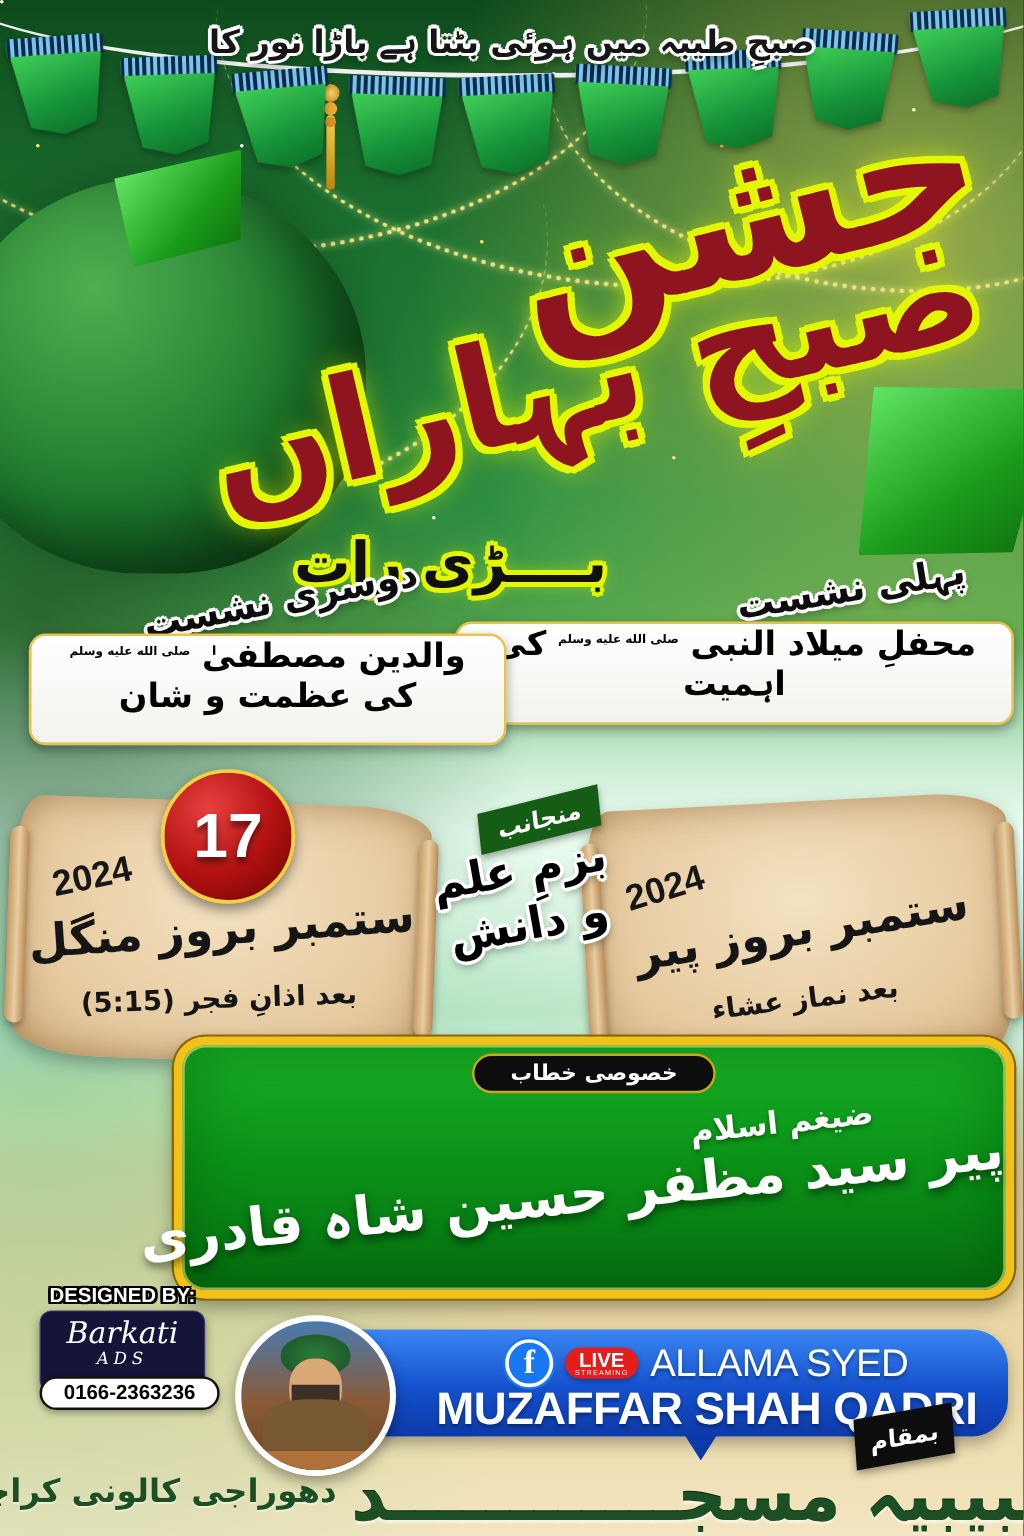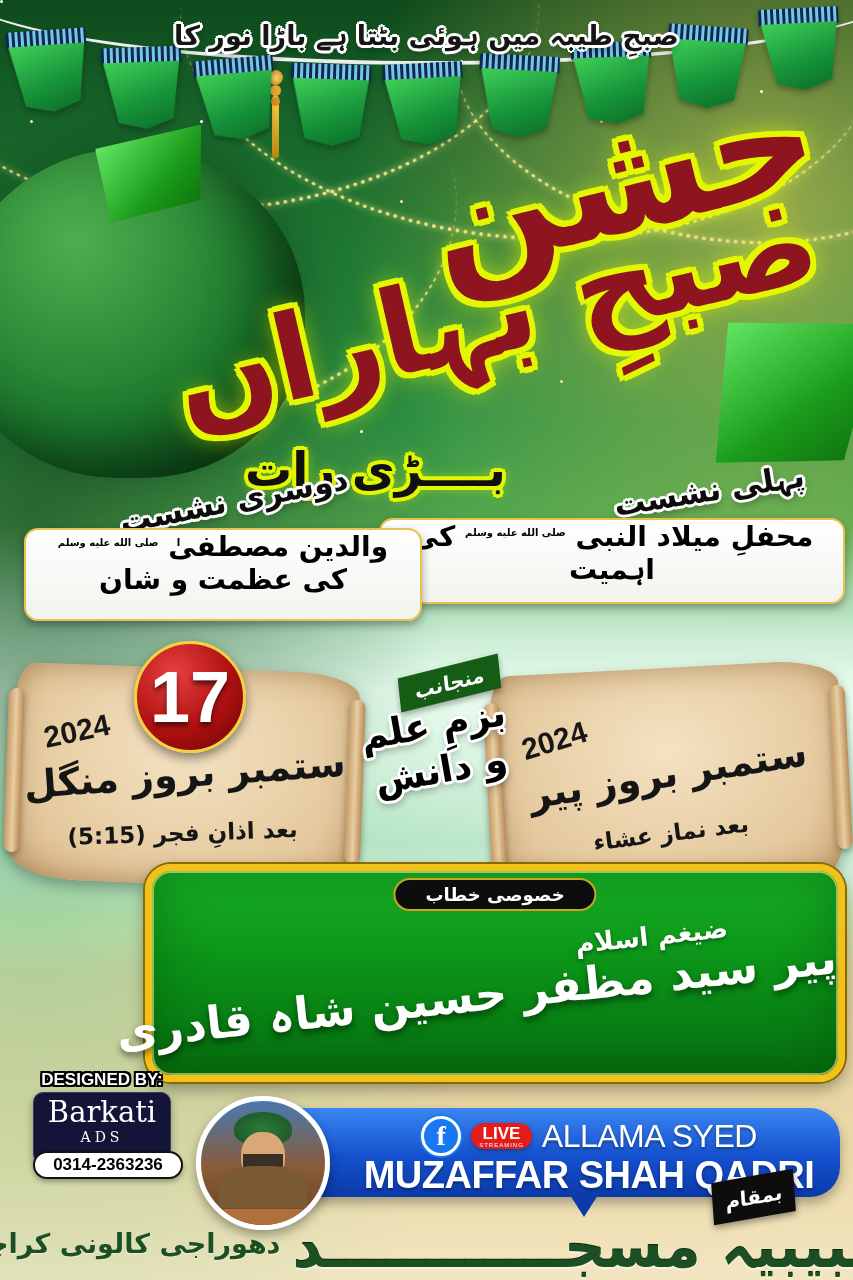--- a/index.html
+++ b/index.html
@@ -92,21 +92,21 @@
     box-shadow:inset 0 0 30px rgba(120,80,30,.5), 0 6px 14px rgba(0,0,0,.28); }
   .scroll::before, .scroll::after { content:""; position:absolute; top:12%; bottom:12%; width:16px;
     background:linear-gradient(90deg,#c49a66,#e8cda0,#b88a55); border-radius:8px;
     box-shadow:0 3px 6px rgba(0,0,0,.3); }
   .scroll::before { left:-6px; } .scroll::after { right:-6px; }
   .sc16 { right:10px; top:668px; width:350px; height:216px; transform:rotate(-3deg); }
   .sc17 { left:12px; top:668px; width:345px; height:216px; transform:rotate(2deg); }
   .date-circle { z-index:5; width:112px; height:112px; border-radius:50%;
     background:radial-gradient(circle at 35% 28%, #e84040, #b01010 55%, #6f0606 95%);
     border:3px solid #f5d040; box-shadow:0 5px 11px rgba(0,0,0,.45);
-    display:flex; align-items:center; justify-content:center; color:#fff; font-size:72px;
+    display:flex; align-items:center; justify-content:center; color:#fff; font-size:52px;
     font-weight:bold; font-family:"Liberation Sans", sans-serif; text-shadow:0 4px 5px rgba(0,0,0,.55); }
   .dc16 { left:594px; top:641px; } .dc17 { left:134px; top:641px; }
   .scroll .year { position:absolute; left:30px; top:50px; font-size:30px; font-weight:bold;
     color:#171717; transform:rotate(-14deg); font-family:"Liberation Sans", sans-serif; }
   .scroll .dline { position:absolute; left:8px; right:8px; top:84px; text-align:center;
     font-size:38px; font-weight:bold; color:#151515; transform:rotate(-6deg); white-space:nowrap; }
   .scroll .dtime { position:absolute; left:8px; right:8px; top:152px; text-align:center;
     font-size:23px; font-weight:bold; color:#151515; transform:rotate(-4deg); }
 
   .org-label { left:398px; top:666px; z-index:5; background:#155c15; color:#fff; font-size:20px;
@@ -129,22 +129,22 @@
   .spk-name { position:absolute; left:0; right:0; top:96px; text-align:center; color:#fff;
     font-size:45px; font-weight:bold; transform:rotate(-6deg); white-space:nowrap;
     text-shadow:0 4px 7px rgba(0,0,0,.5); }
 
   
   .designed { left:33px; top:1070px; width:138px; z-index:7; text-align:center;
     font-family:"Liberation Sans", sans-serif; }
   .d-label { color:#fff; font-weight:bold; font-size:17px; }
   .d-box { margin-top:2px; background:#141438; border:1px solid #3a3a6a; border-radius:10px;
     color:#fff; padding:4px 8px 18px; box-shadow:0 4px 8px rgba(0,0,0,.35); }
-  .d-brand1 { font-family:"DejaVu Serif", serif; font-size:29px; line-height:1.1; }
-  .d-brand2 { font-family:"DejaVu Serif", serif; font-size:14px; letter-spacing:4px; }
+  .d-brand1 { font-family:"DejaVu Serif", serif; font-style:italic; font-size:25px; line-height:1.1; }
+  .d-brand2 { font-family:"DejaVu Serif", serif; font-style:italic; font-size:14px; letter-spacing:4px; }
   .d-phone { position:relative; z-index:2; margin:-13px auto 0; width:150px; background:#fff;
     border:2px solid #111; border-radius:16px; font-weight:bold; font-size:17px; color:#000;
     padding:2px 4px; box-shadow:0 3px 5px rgba(0,0,0,.3); }
 
   .photo { left:196px; top:1096px; width:134px; height:134px; z-index:9; border-radius:50%;
     border:5px solid #fff; box-shadow:0 5px 11px rgba(0,0,0,.35); overflow:hidden;
     background:linear-gradient(180deg,#4a7ab0 0%,#8a5a35 55%,#6a4525 100%); }
   .p-turban { position:absolute; left:50%; top:9%; width:58px; height:34px; margin-left:-29px;
     background:radial-gradient(#2d7a3a,#175225); border-radius:50% 50% 42% 42%; }
   .p-face { position:absolute; left:50%; top:25%; width:44px; height:50px; margin-left:-22px;
@@ -254,21 +254,21 @@
     <div class="spk-hon rtl">ضیغم اسلام</div>
     <div class="spk-name rtl">پیر سید مظفر حسین شاہ قادری</div>
   </div>
 
   <div class="abs designed">
     <div class="d-label o-black">DESIGNED BY:</div>
     <div class="d-box">
       <div class="d-brand1">Barkati</div>
       <div class="d-brand2">ADS</div>
     </div>
-    <div class="d-phone">0314-2363236</div>
+    <div class="d-phone">0166-2363236</div>
   </div>
 
   <div class="abs photo">
     <div class="p-turban"></div>
     <div class="p-face"></div>
     <div class="p-beard"></div>
     <div class="p-body"></div>
     <div class="p-desk"></div>
   </div>
 

